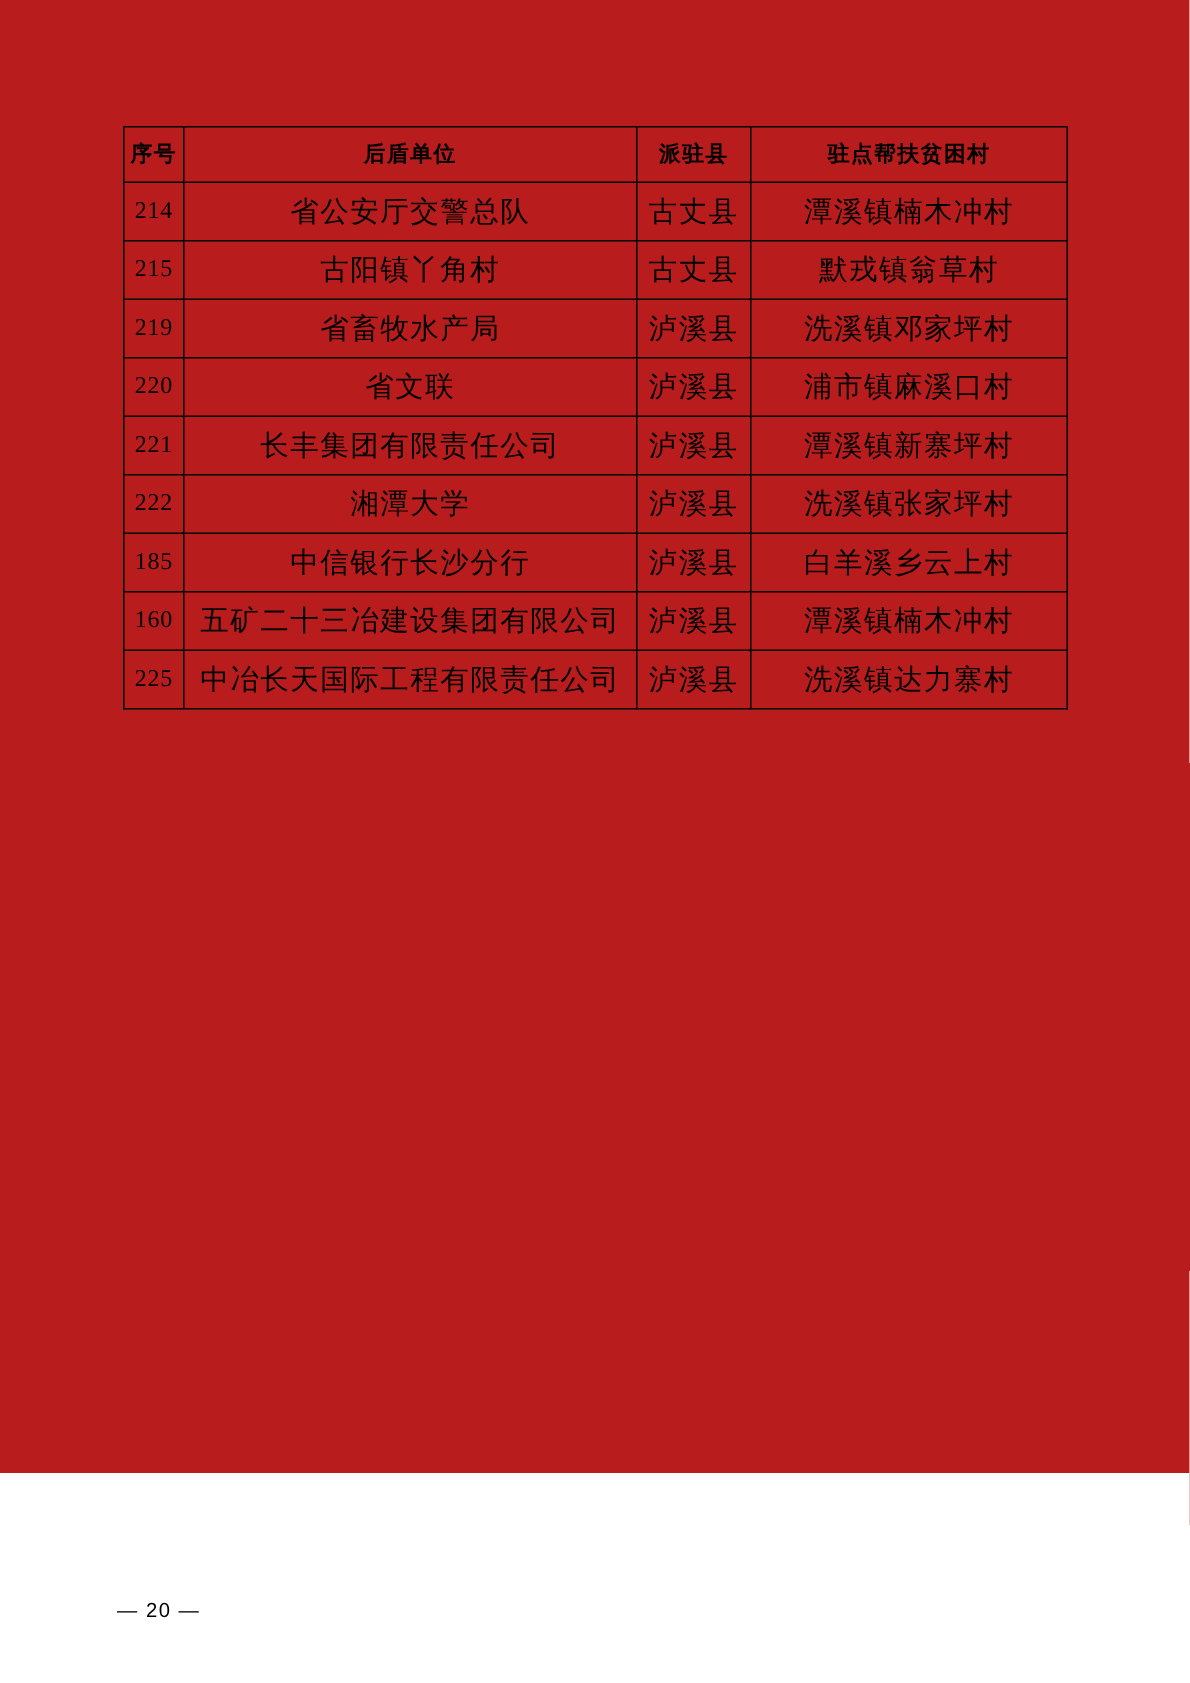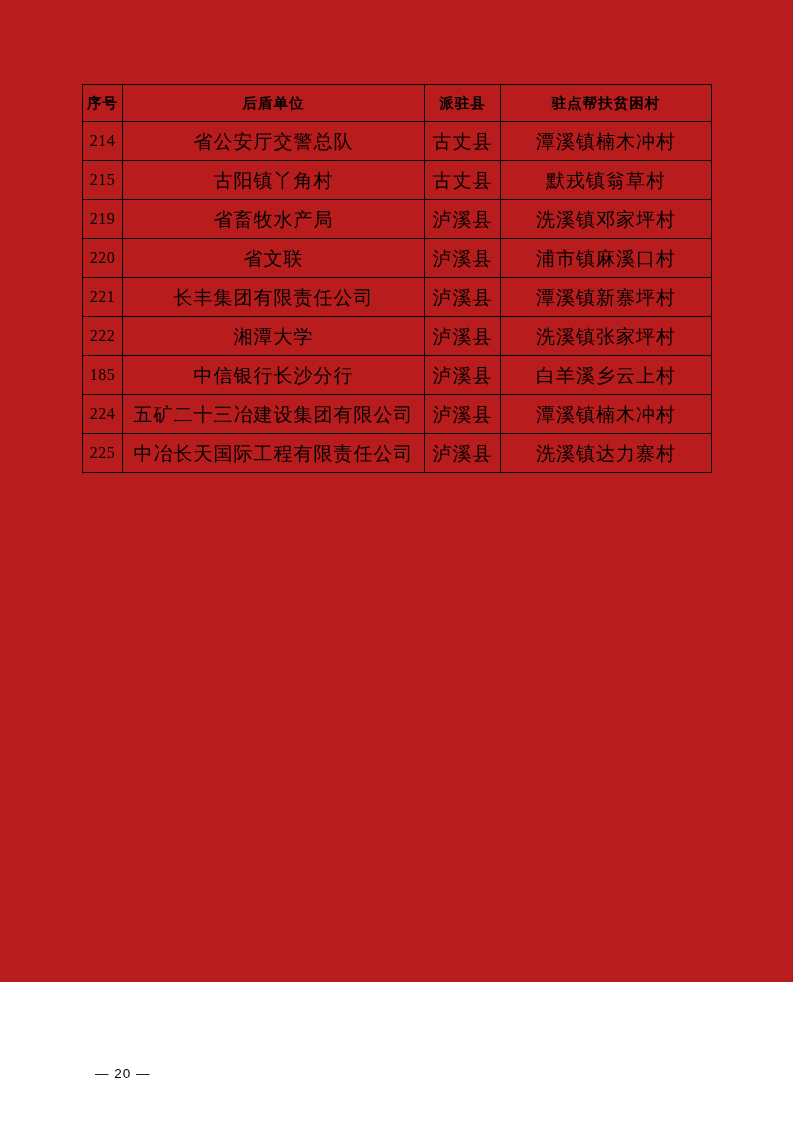--- a/index.html
+++ b/index.html
@@ -58,21 +58,21 @@
     font-family: "Liberation Serif", "DejaVu Serif", serif;
   }
 
   col.c-no      { width: 40px;  }
   col.c-unit    { width: 302px; }
   col.c-county  { width: 76px;  }
   col.c-village { width: 211px; }
 
   .footer {
     position: absolute;
-    left: 95px;
+    left: 78px;
     top: 1066px;
     font-size: 13.5px;
     font-family: "Liberation Sans", "DejaVu Sans", sans-serif;
     color: #000000;
     letter-spacing: 1px;
     white-space: pre;
   }
 </style>
 </head>
 <body>
@@ -131,21 +131,21 @@
           <td>泸溪县</td>
           <td>洗溪镇张家坪村</td>
         </tr>
         <tr>
           <td class="num">185</td>
           <td>中信银行长沙分行</td>
           <td>泸溪县</td>
           <td>白羊溪乡云上村</td>
         </tr>
         <tr>
-          <td class="num">224</td>
+          <td class="num">160</td>
           <td>五矿二十三冶建设集团有限公司</td>
           <td>泸溪县</td>
           <td>潭溪镇楠木冲村</td>
         </tr>
         <tr>
           <td class="num">225</td>
           <td>中冶长天国际工程有限责任公司</td>
           <td>泸溪县</td>
           <td>洗溪镇达力寨村</td>
         </tr>

